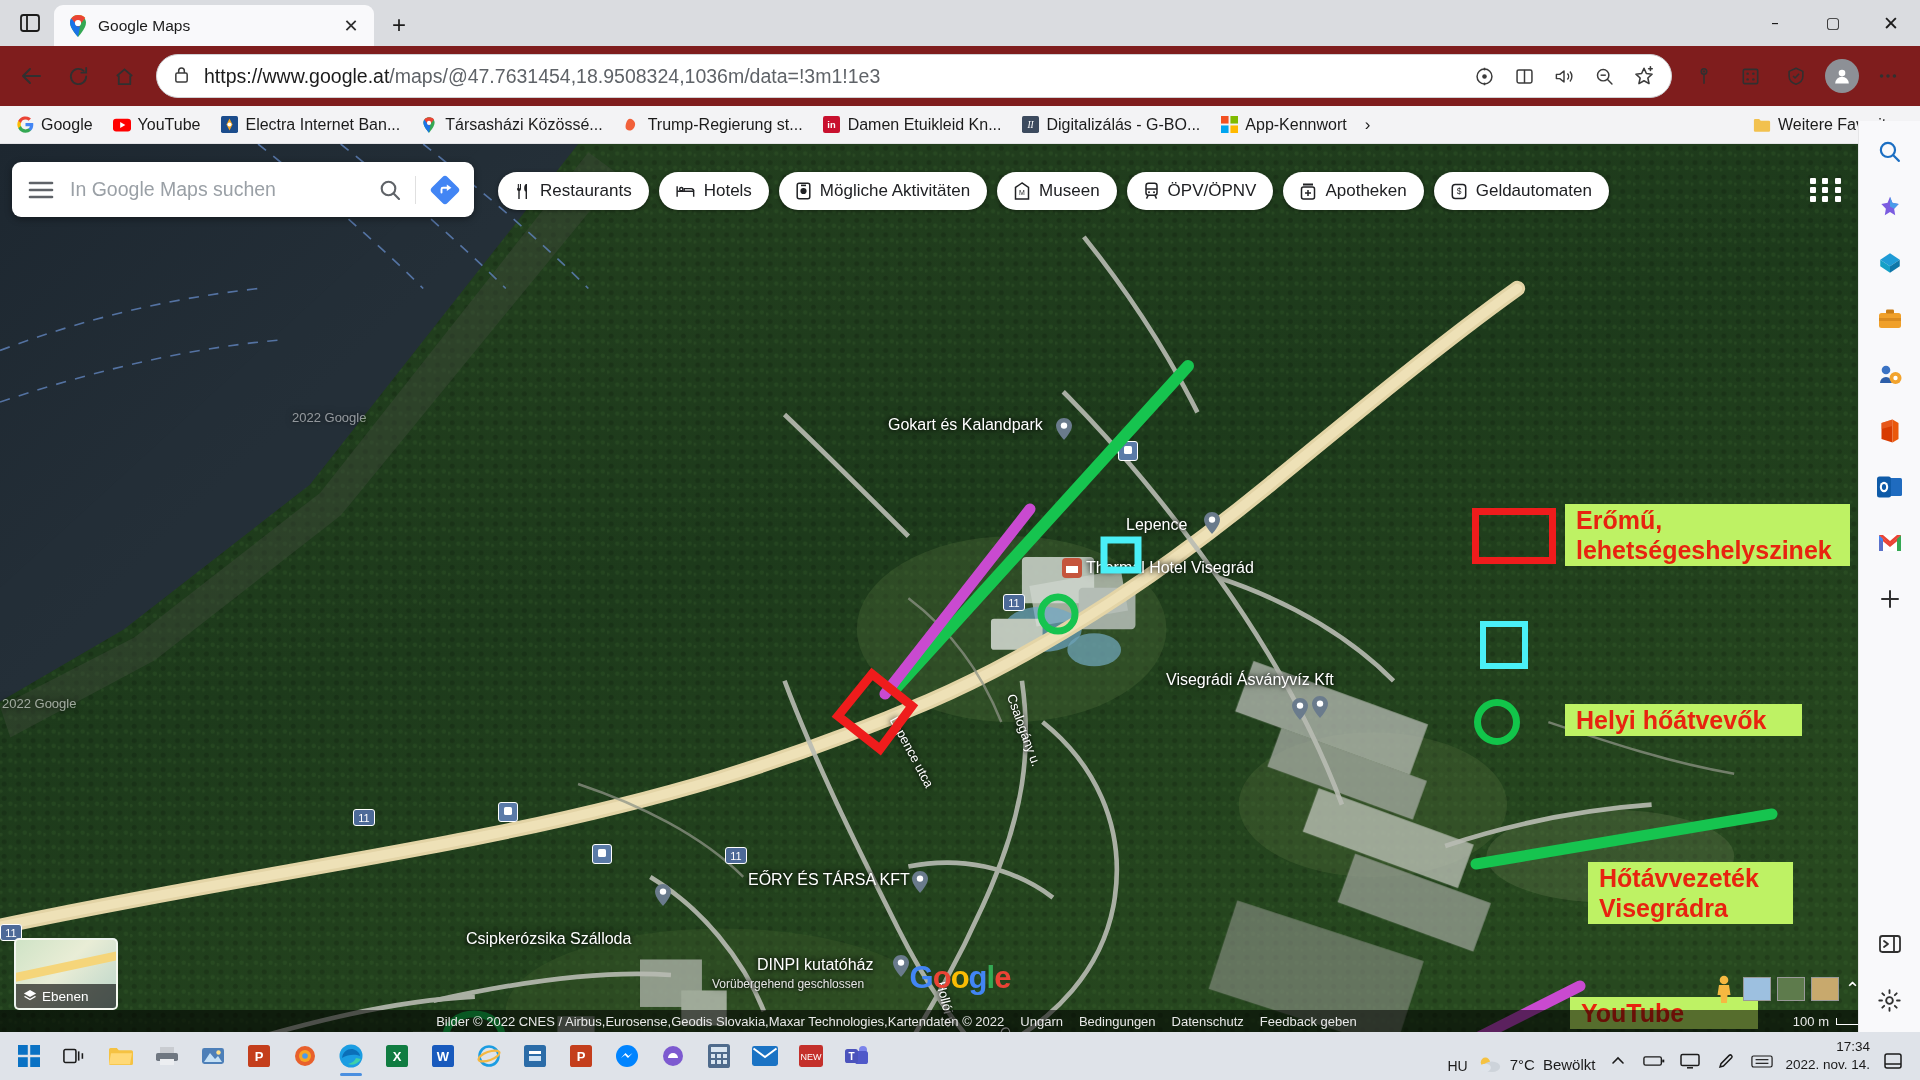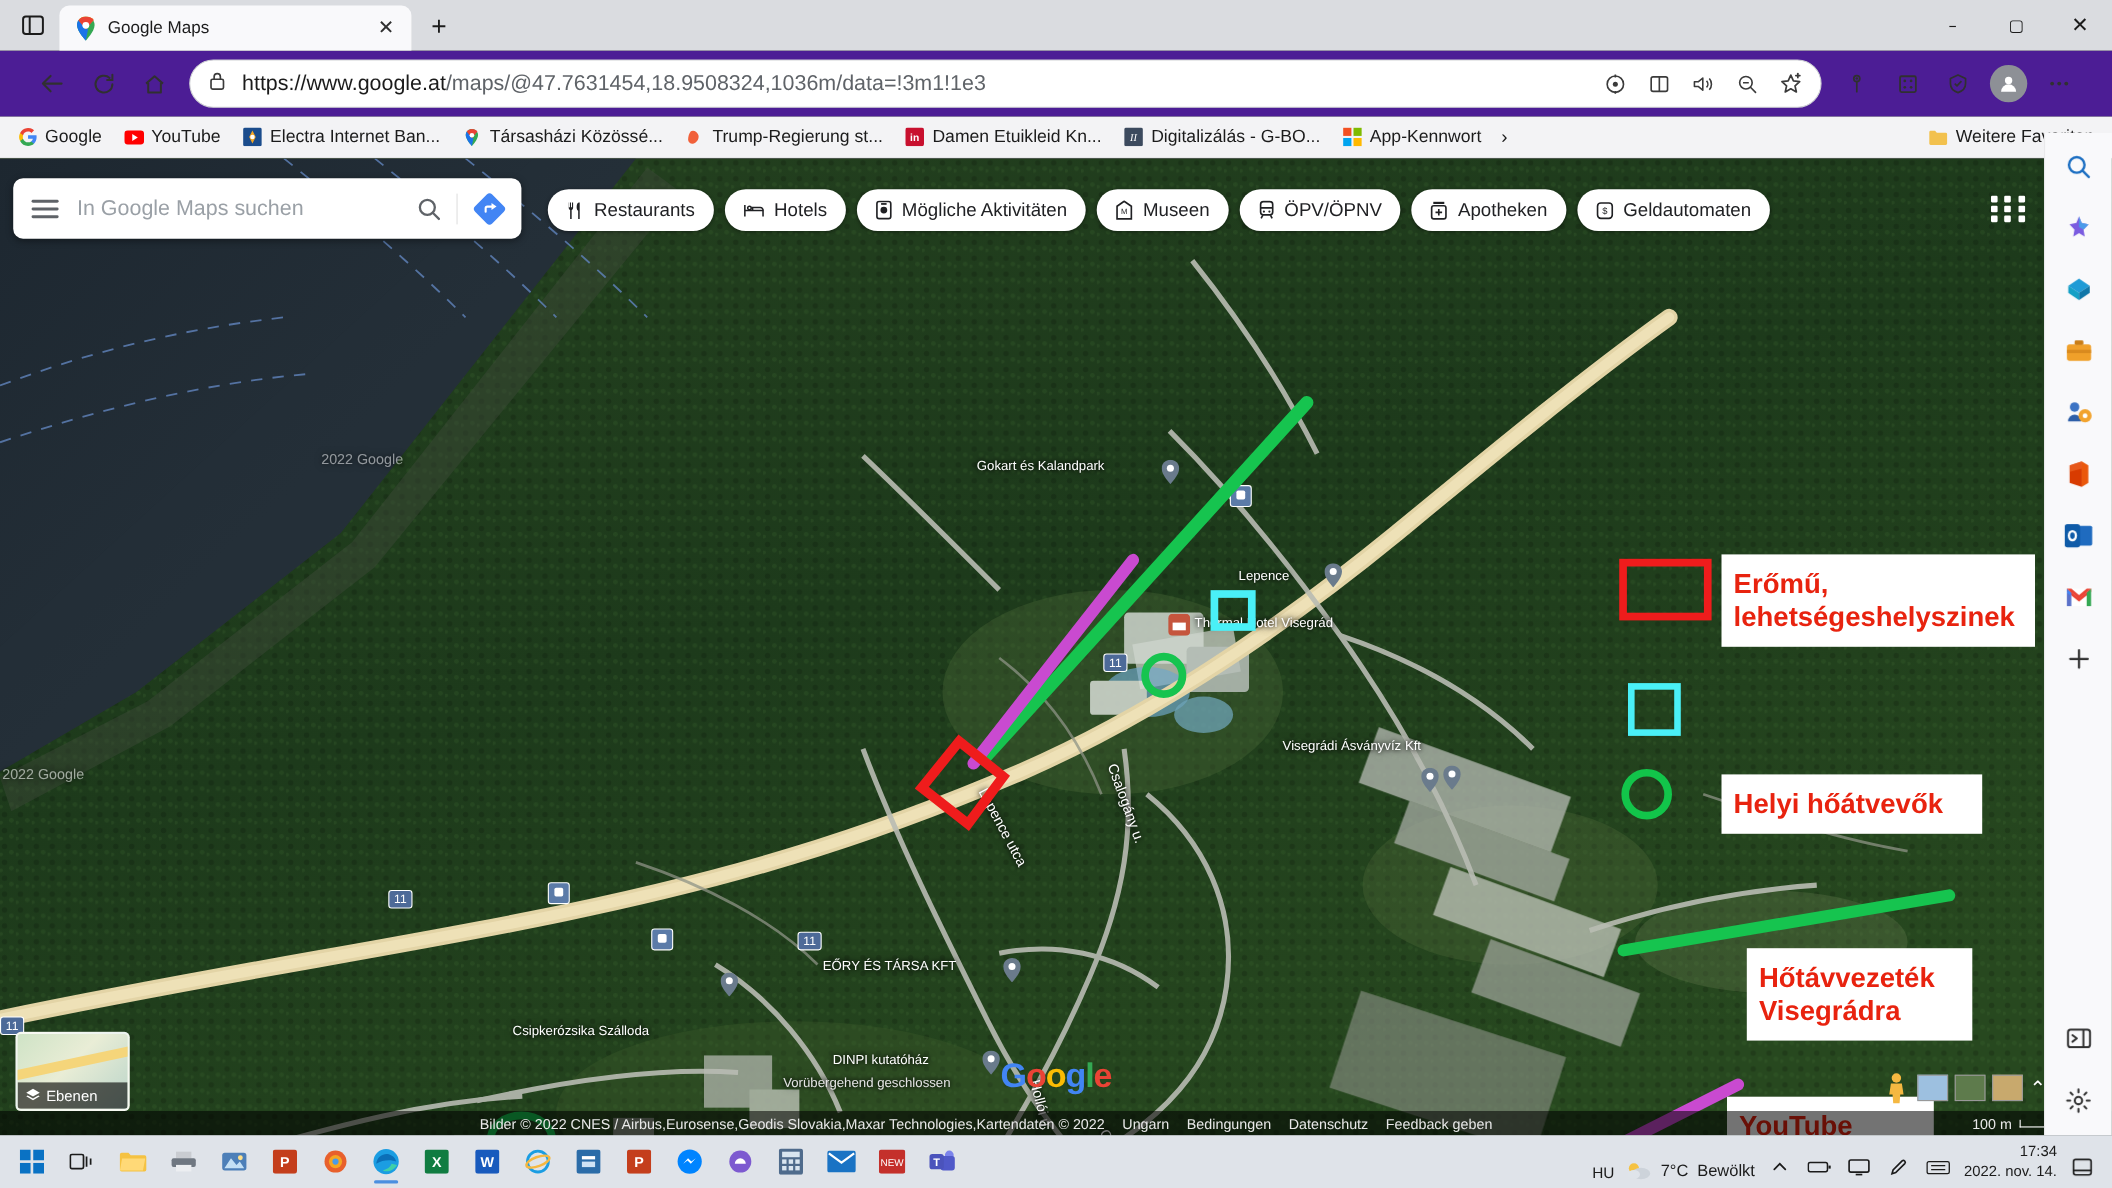--- a/index.html
+++ b/index.html
@@ -45,22 +45,22 @@
     position: absolute; right: 0; top: 0; height: 46px; display: flex;
   }
   .win-btn {
     width: 58px; height: 46px; display: flex; align-items: center; justify-content: center;
     font-size: 15px; color: #1b1b1b; font-family: "DejaVu Sans", sans-serif;
   }
   .win-btn.close-btn { font-size: 19px; }
 
   
   .toolbar {
-    height: 60px; background: #4c1d95; display: flex; align-items: center;
-    padding: 0 26px; gap: 2px; flex: none;
+    height: 60px; background: #7f1d1d; display: flex; align-items: center;
+    padding: 0 10px; gap: 2px; flex: none;
   }
   .tb-icon {
     width: 44px; height: 44px; border-radius: 6px; display: flex;
     align-items: center; justify-content: center; flex: none; color: #303030;
   }
   .omnibox {
     flex: 1; height: 44px; background: #ffffff; border: 1px solid #cfd1d4;
     border-radius: 22px; display: flex; align-items: center; padding: 0 8px 0 16px;
     margin: 0 8px; min-width: 0;
   }
@@ -124,21 +124,21 @@
   .apps-grid { width: 34px; height: 34px; display:grid; grid-template-columns: repeat(3,1fr); gap:3px; align-content:center; justify-content:center; }
   .apps-grid i { width: 6px; height: 6px; background: #fff; border-radius: 1px; display:block; }
   .gm-avatar {
     width: 40px; height: 40px; border-radius: 50%; background: #0d9d58; color: #fff;
     display: flex; align-items: center; justify-content: center; font-size: 19px;
     border: 2px solid rgba(255,255,255,.85);
   }
 
   
   .mlabel {
-    position: absolute; color: #fff; font-size: 12px; white-space: nowrap;
+    position: absolute; color: #fff; font-size: 16px; white-space: nowrap;
     text-shadow: 0 0 4px rgba(0,0,0,.95), 0 0 8px rgba(0,0,0,.8); z-index: 8;
   }
   .mlabel.small { font-size: 13px; }
   .mlabel.sub { font-size: 12px; color: #e4e4e4; }
   .poi-pin {
     position: absolute; width: 16px; height: 22px; z-index: 9;
   }
   .shield {
     position: absolute; width: 22px; height: 17px; background: #4d6a98;
     border: 1.5px solid #fff; border-radius: 3px; color: #fff; font-size: 11px;
@@ -149,22 +149,22 @@
     border: 1.5px solid #fff; border-radius: 3px; z-index: 9;
     display:flex; align-items:center; justify-content:center;
   }
 
   
   .anno { position: absolute; z-index: 14; }
   .anno-box-red { border: 7px solid #ef1c1c; }
   .anno-box-cyan { border: 6px solid #4af0f7; }
   .anno-circle-green { border: 7px solid #12c54a; border-radius: 50%; }
   .legend-label {
-    position: absolute; background: #ffffff; color: #e8230f;
-    font-weight: bold; z-index: 15; padding: 12px 11px;
+    position: absolute; background: #bef264; color: #e8230f;
+    font-weight: bold; z-index: 15; padding: 1px 11px;
     font-size: 25px; line-height: 1.2; font-family: "Liberation Sans", sans-serif;
   }
 
   
   .layers-btn {
     position: absolute; left: 14px; bottom: 22px; width: 104px; height: 72px;
     border-radius: 5px; border: 2px solid rgba(255,255,255,.7); overflow: hidden;
     background: linear-gradient(135deg,#cfe3c6 0%, #e9edd6 45%, #b9d4c9 100%); z-index: 20;
   }
   .layers-btn .lbl {

